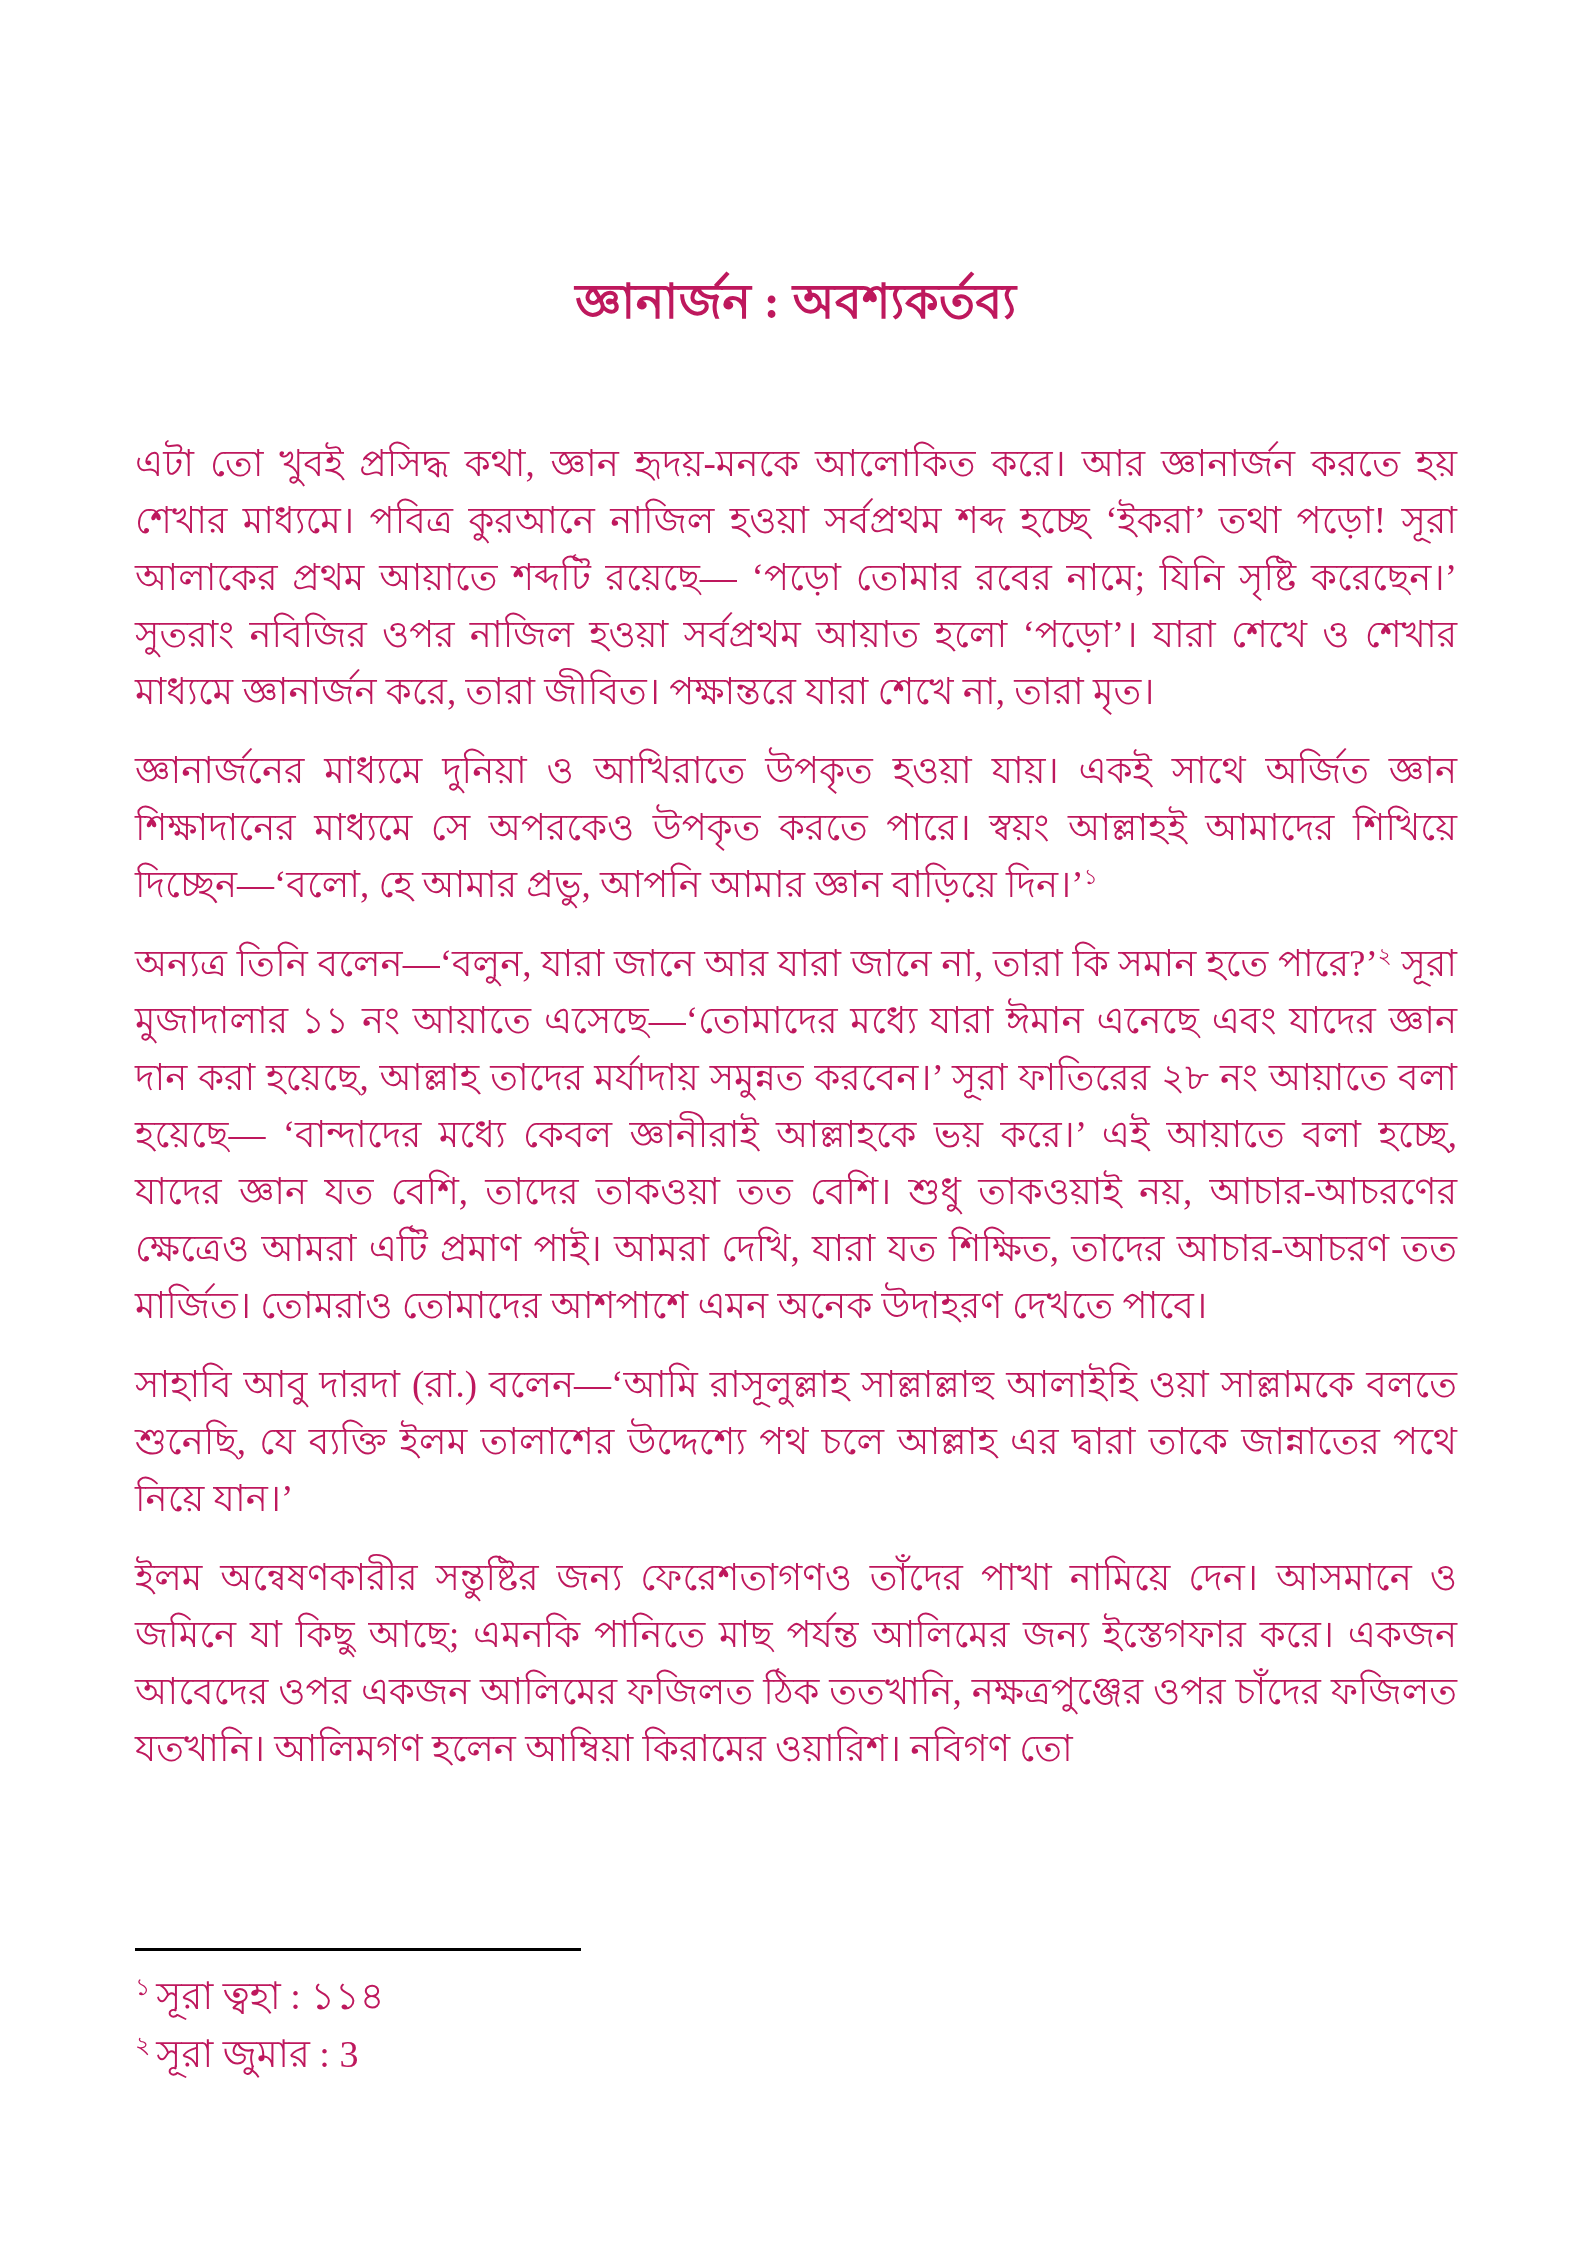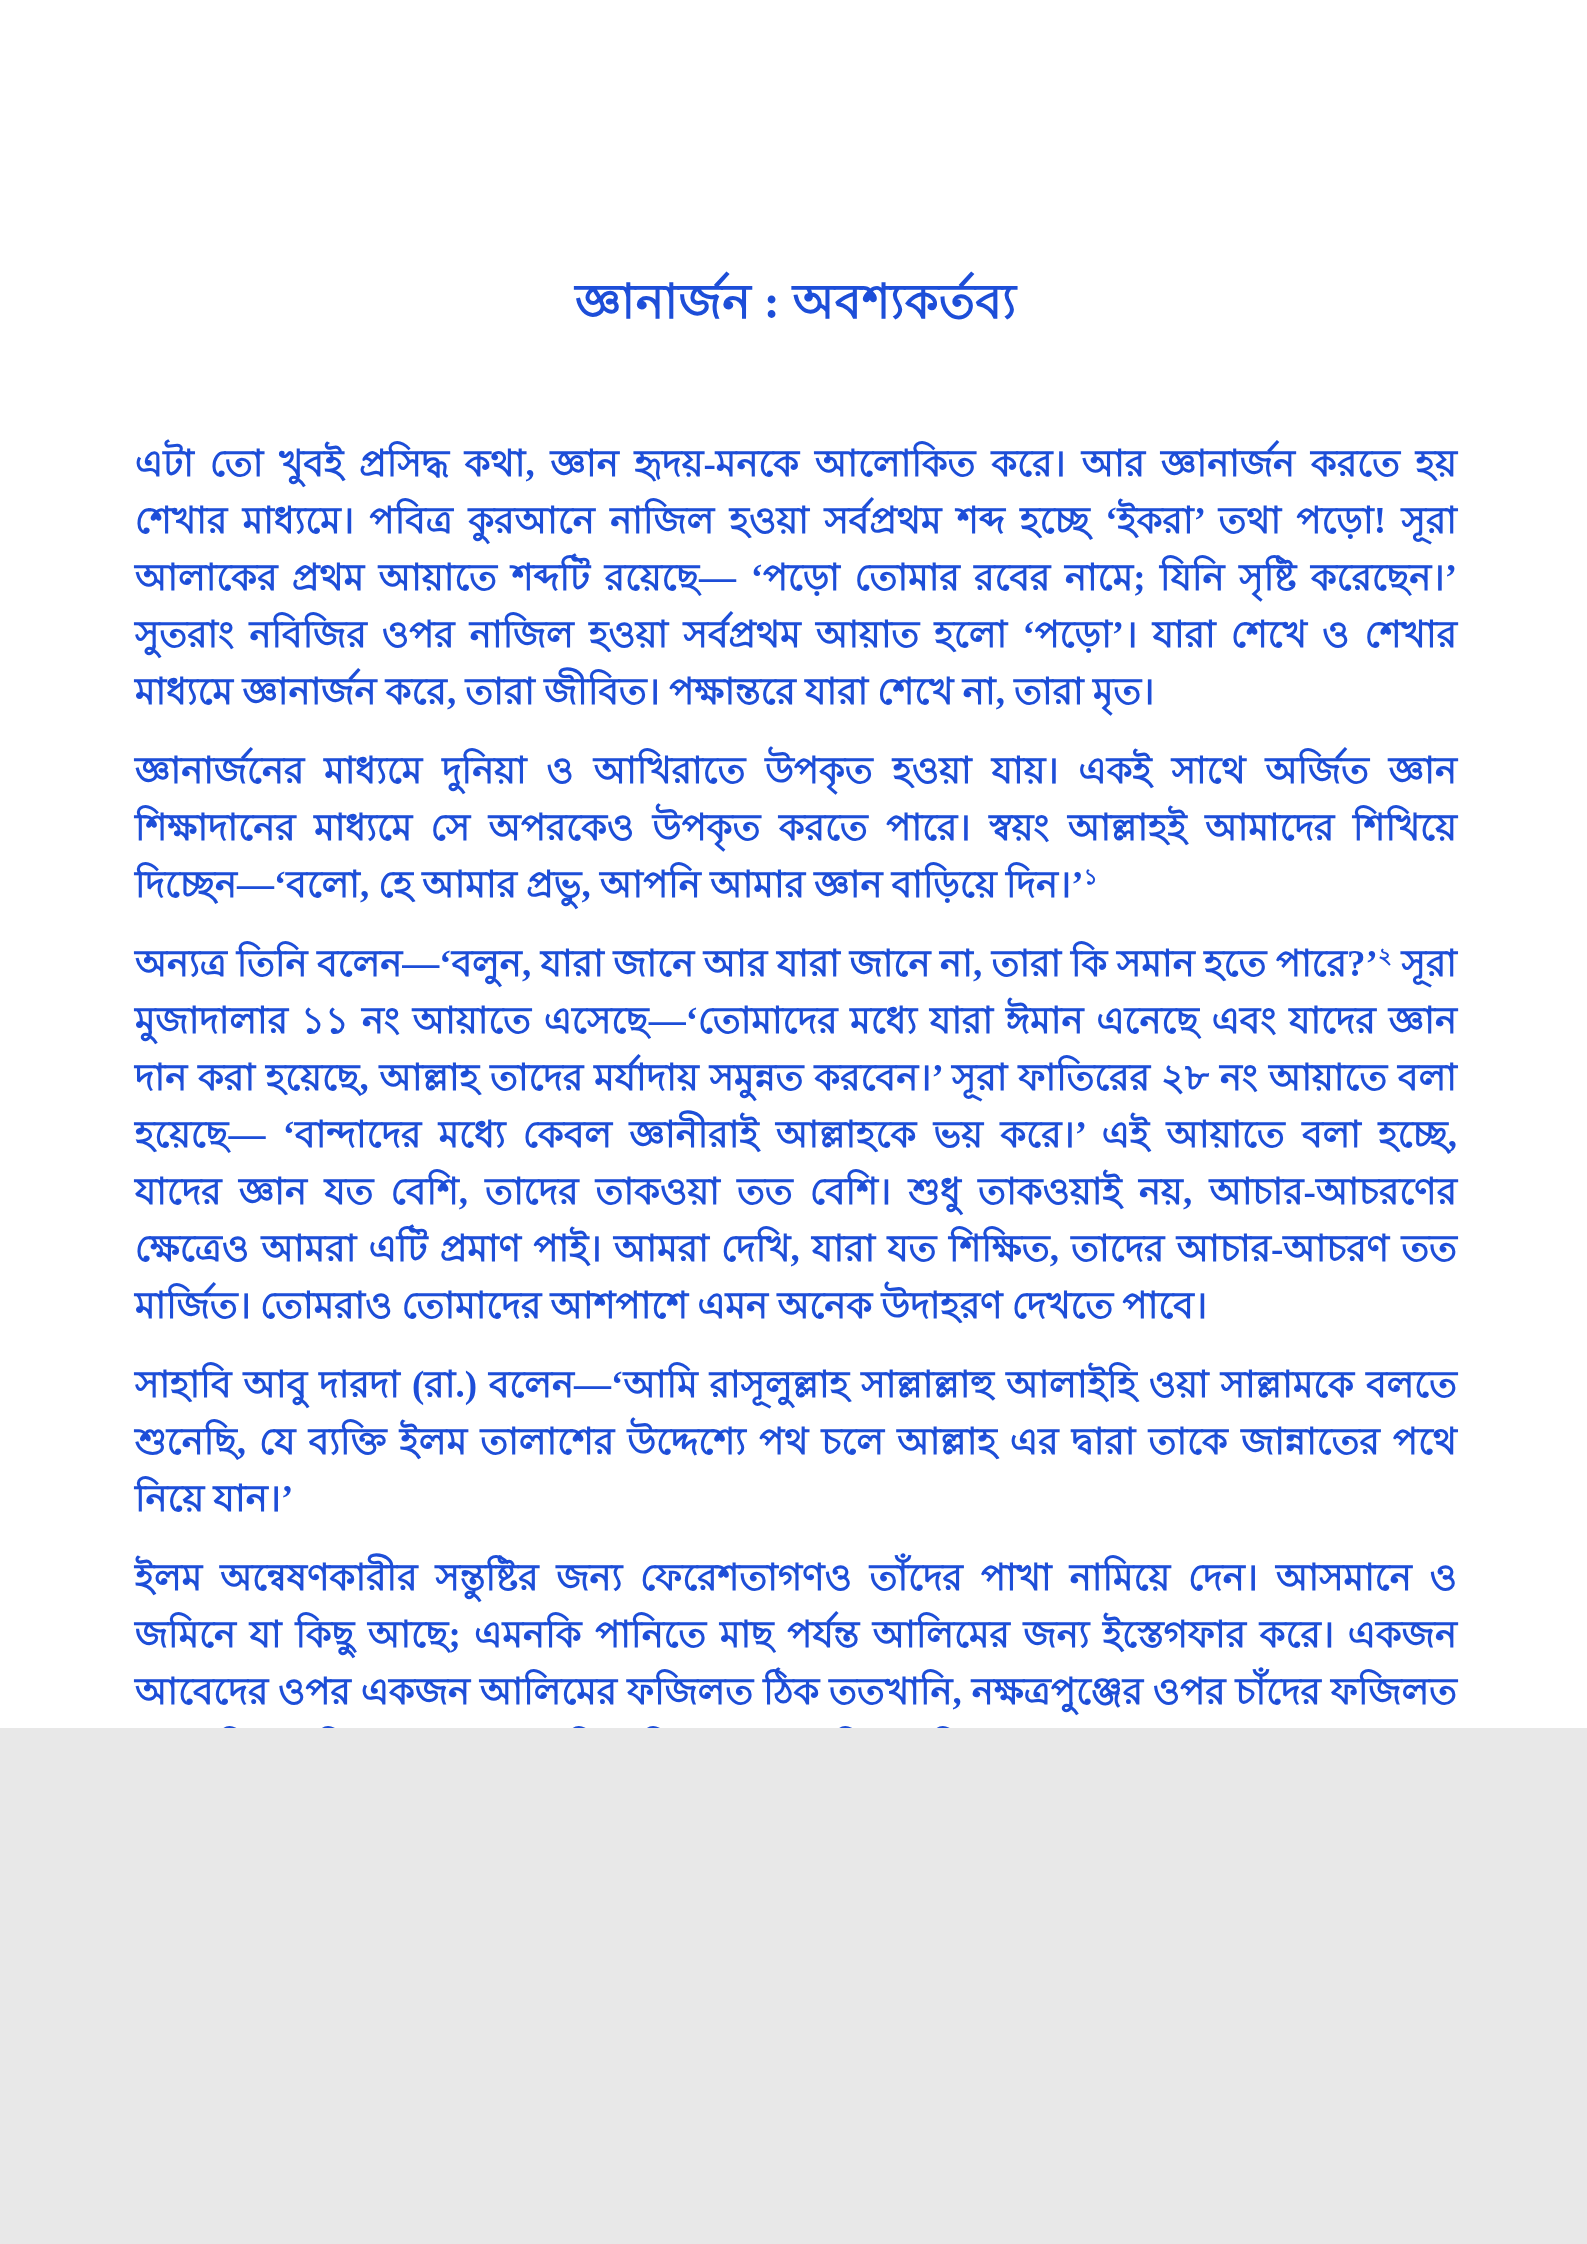--- a/index.html
+++ b/index.html
@@ -3,24 +3,24 @@
 <meta charset="utf-8">
 <style>
   html, body {
     margin: 0;
     padding: 0;
     background: #e8e8e8;
   }
   .page {
     position: relative;
     width: 1587px;
-    height: 1728px;
+    height: 2244px;
     margin: 0 auto;
     background: #ffffff;
-    color: #1d4ed8;
+    color: #be185d;
     font-family: "Liberation Serif", "DejaVu Serif", serif;
     overflow: hidden;
   }
   .content {
     position: absolute;
     left: 135px;
     width: 1322px;
     top: 268px;
   }
   .page-title {
@@ -29,21 +29,21 @@
     font-size: 48px;
     font-weight: 700;
     line-height: 1.4;
     letter-spacing: 0.5px;
   }
   .body-text p {
     margin: 0 0 22px 0;
     font-size: 37px;
     line-height: 57px;
     text-align: justify;
-    font-weight: 700;
+    font-weight: 400;
   }
   .body-text p:last-child {
     margin-bottom: 16px;
   }
   sup.fn-ref {
     font-size: 0.58em;
     line-height: 0;
     vertical-align: super;
   }
   .footnotes {

